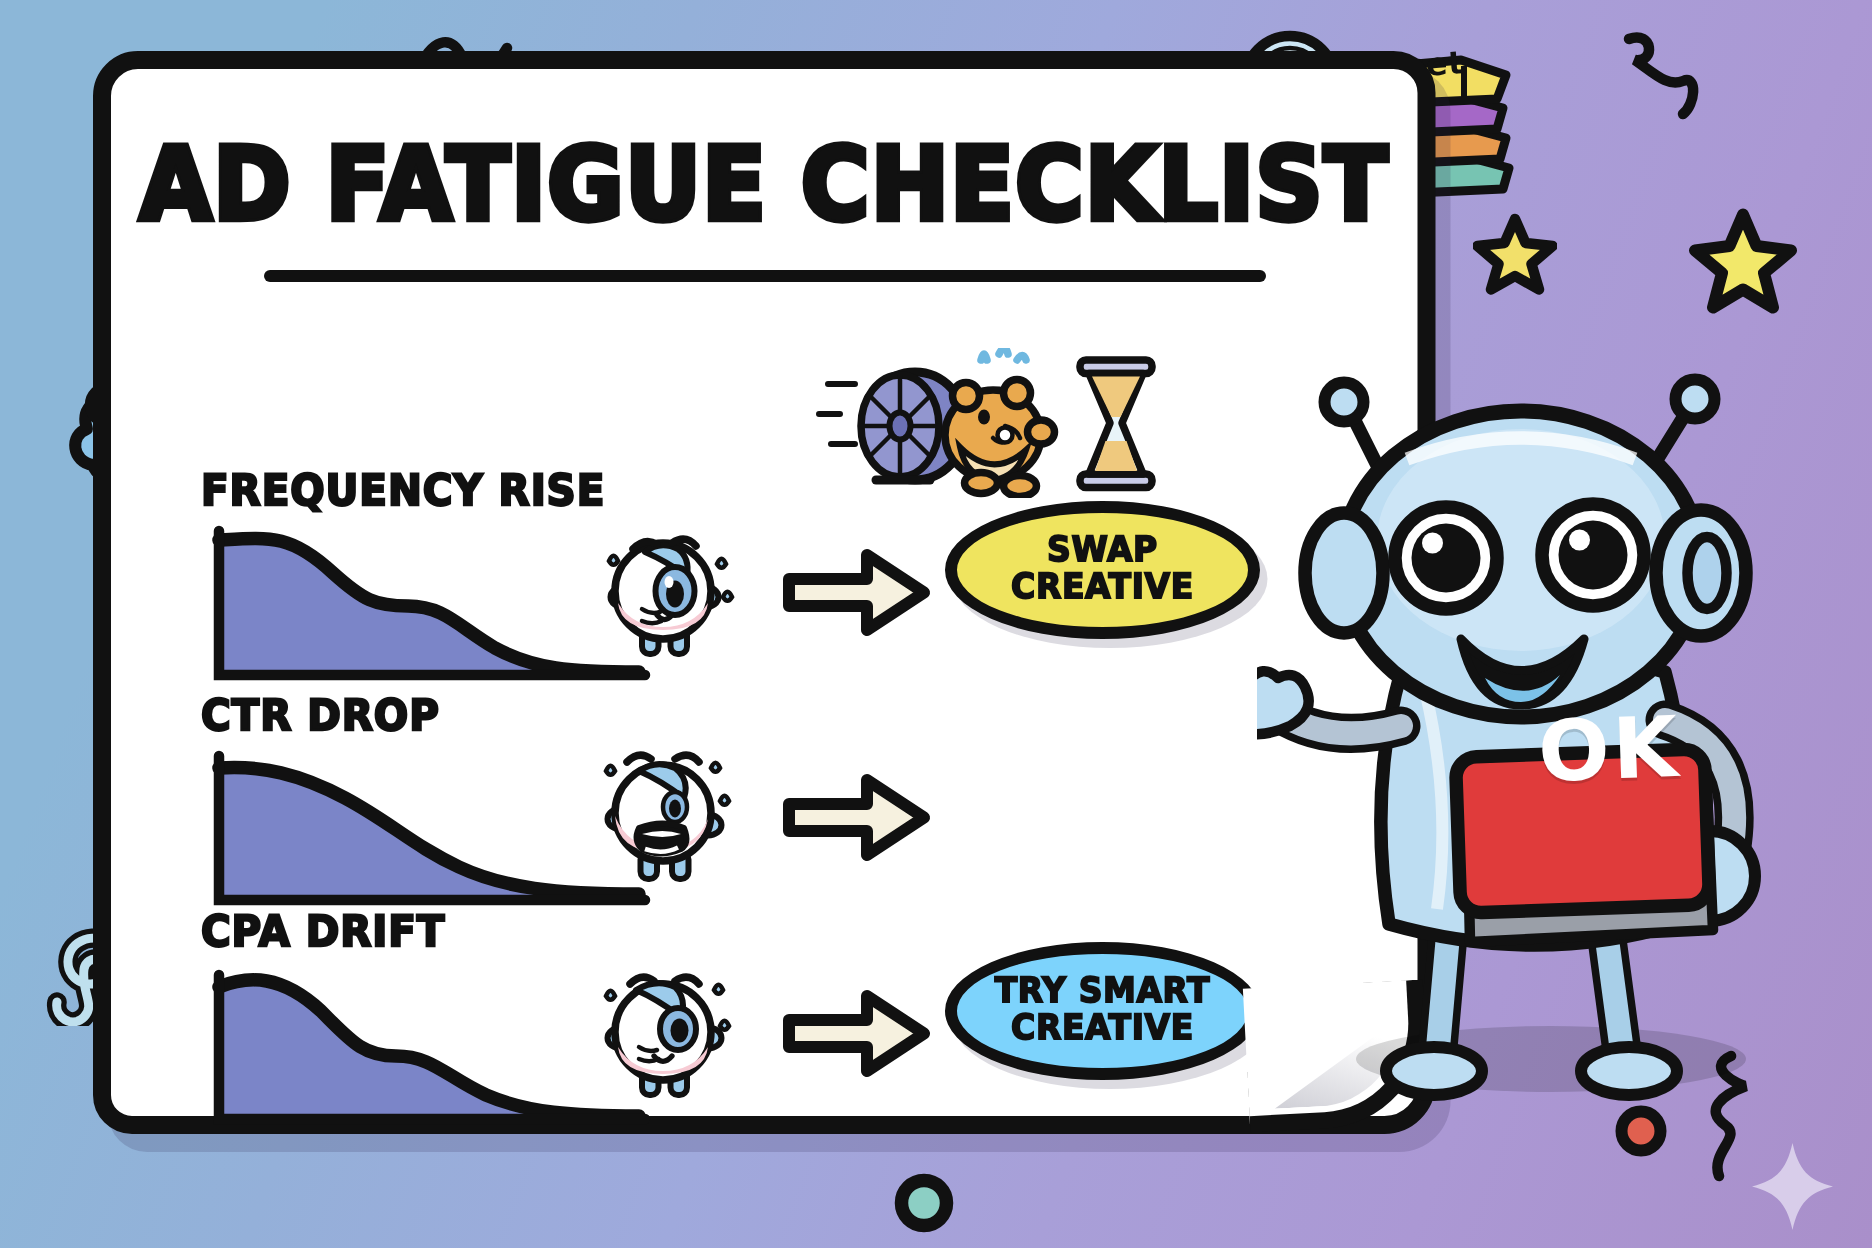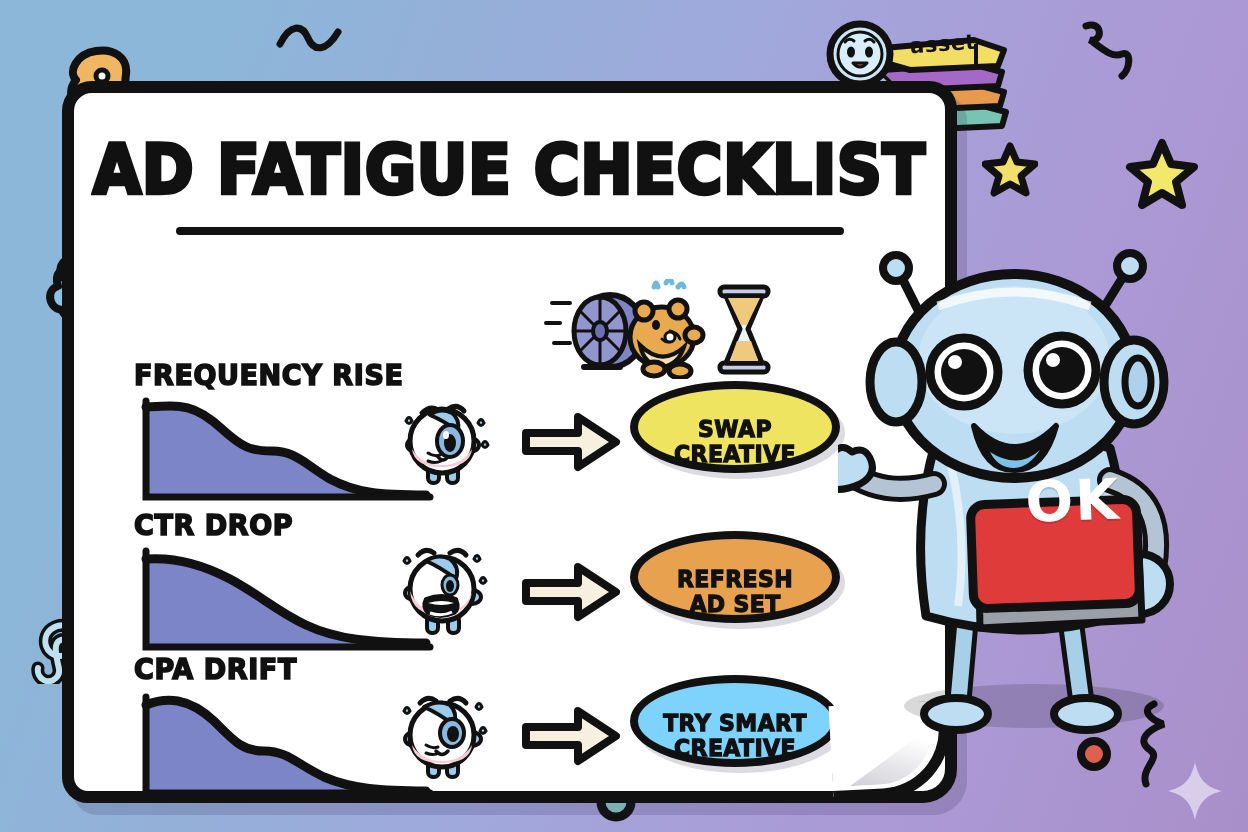--- a/index.html
+++ b/index.html
@@ -18,21 +18,20 @@
   .squig{stroke:#111;stroke-width:7;fill:none;stroke-linecap:round;}
 
   
   #card{
     position:absolute;left:62px;top:34px;width:895px;height:722px;
     background:#fff;
     border:12px solid #111;
     border-radius:30px 28px 34px 26px;
     box-shadow:10px 12px 0 rgba(40,30,70,.17);
     box-sizing:border-box;
-    margin-top:47px;
   }
   #card:before{ 
     content:"";position:absolute;inset:-4px;border-radius:32px;pointer-events:none;
   }
 
   
   .curl{
     position:absolute;right:-6px;bottom:-8px;width:120px;height:96px;
     background:#fff;
     border-right:11px solid #111;border-bottom:11px solid #111;
@@ -73,21 +72,21 @@
   .chart{position:absolute;left:12px;top:30px;width:310px;height:112px;}
   .chart svg{display:block;width:100%;height:100%;overflow:visible;}
 
   .face{position:absolute;width:96px;height:96px;top:28px;left:276px;}
 
   .arrow{position:absolute;left:404px;top:46px;width:100px;height:62px;}
 
   .pill{
     position:absolute;left:512px;top:16px;width:210px;height:92px;
     border-radius:50%;border:8px solid #111;box-sizing:border-box;
-    display:flex;align-items:flex-end;justify-content:center;text-align:center;
+    display:flex;align-items:center;justify-content:center;text-align:center;
     box-shadow:5px 6px 0 rgba(40,30,70,.16);
   }
   .pill span{
     font-weight:bold;font-size:22px;color:#111;line-height:1.08;
     -webkit-text-stroke:1.2px #111;letter-spacing:.4px;
     transform:scaleY(1.05);
   }
 
   
   #hamster-block{position:absolute;left:470px;top:186px;width:230px;height:100px;}
@@ -309,26 +308,20 @@
           <path d="M10 18 q3 -7 6 0 q-3 5 -6 0 Z M80 16 q3 -7 6 0 q-3 5 -6 0 Z M86 38 q3 -7 6 0 q-3 5 -6 0 Z" fill="#9CCBEB" stroke="#111" stroke-width="3"></path>
         </svg>
       </div>
 
       <div class="arrow">
         <svg width="100" height="62" viewBox="0 0 100 62">
           <path d="M4 22 L56 22 L56 6 L94 31 L56 56 L56 40 L4 40 Z" fill="#F6F1DF" stroke="#111" stroke-width="8" stroke-linejoin="round"></path>
         </svg>
       </div>
 
-      <div class="pill" style="background:#E8A14E;">
-        <span>
-          <span>REFRESH</span><br>
-          <span>AD SET</span>
-        </span>
-      </div>
     </div>
 
     <div class="row" style="top:566px;">
       <div class="row-label">CPA DRIFT</div>
 
       <div class="chart">
         <svg viewBox="0 0 310 112" preserveAspectRatio="none">
           <path d="M16 16 C36 8, 58 8, 84 32 C104 52, 112 62, 134 62 C158 62, 168 76, 194 88 C222 100, 252 102, 296 102 L296 104 L16 104 Z" fill="#7B85C8"></path>
           <path d="M16 16 C36 8, 58 8, 84 32 C104 52, 112 62, 134 62 C158 62, 168 76, 194 88 C222 100, 252 102, 296 102" fill="none" stroke="#111" stroke-width="9" stroke-linecap="round"></path>
           <path d="M16 8 L16 104 L300 104" fill="none" stroke="#111" stroke-width="7" stroke-linecap="round"></path>

